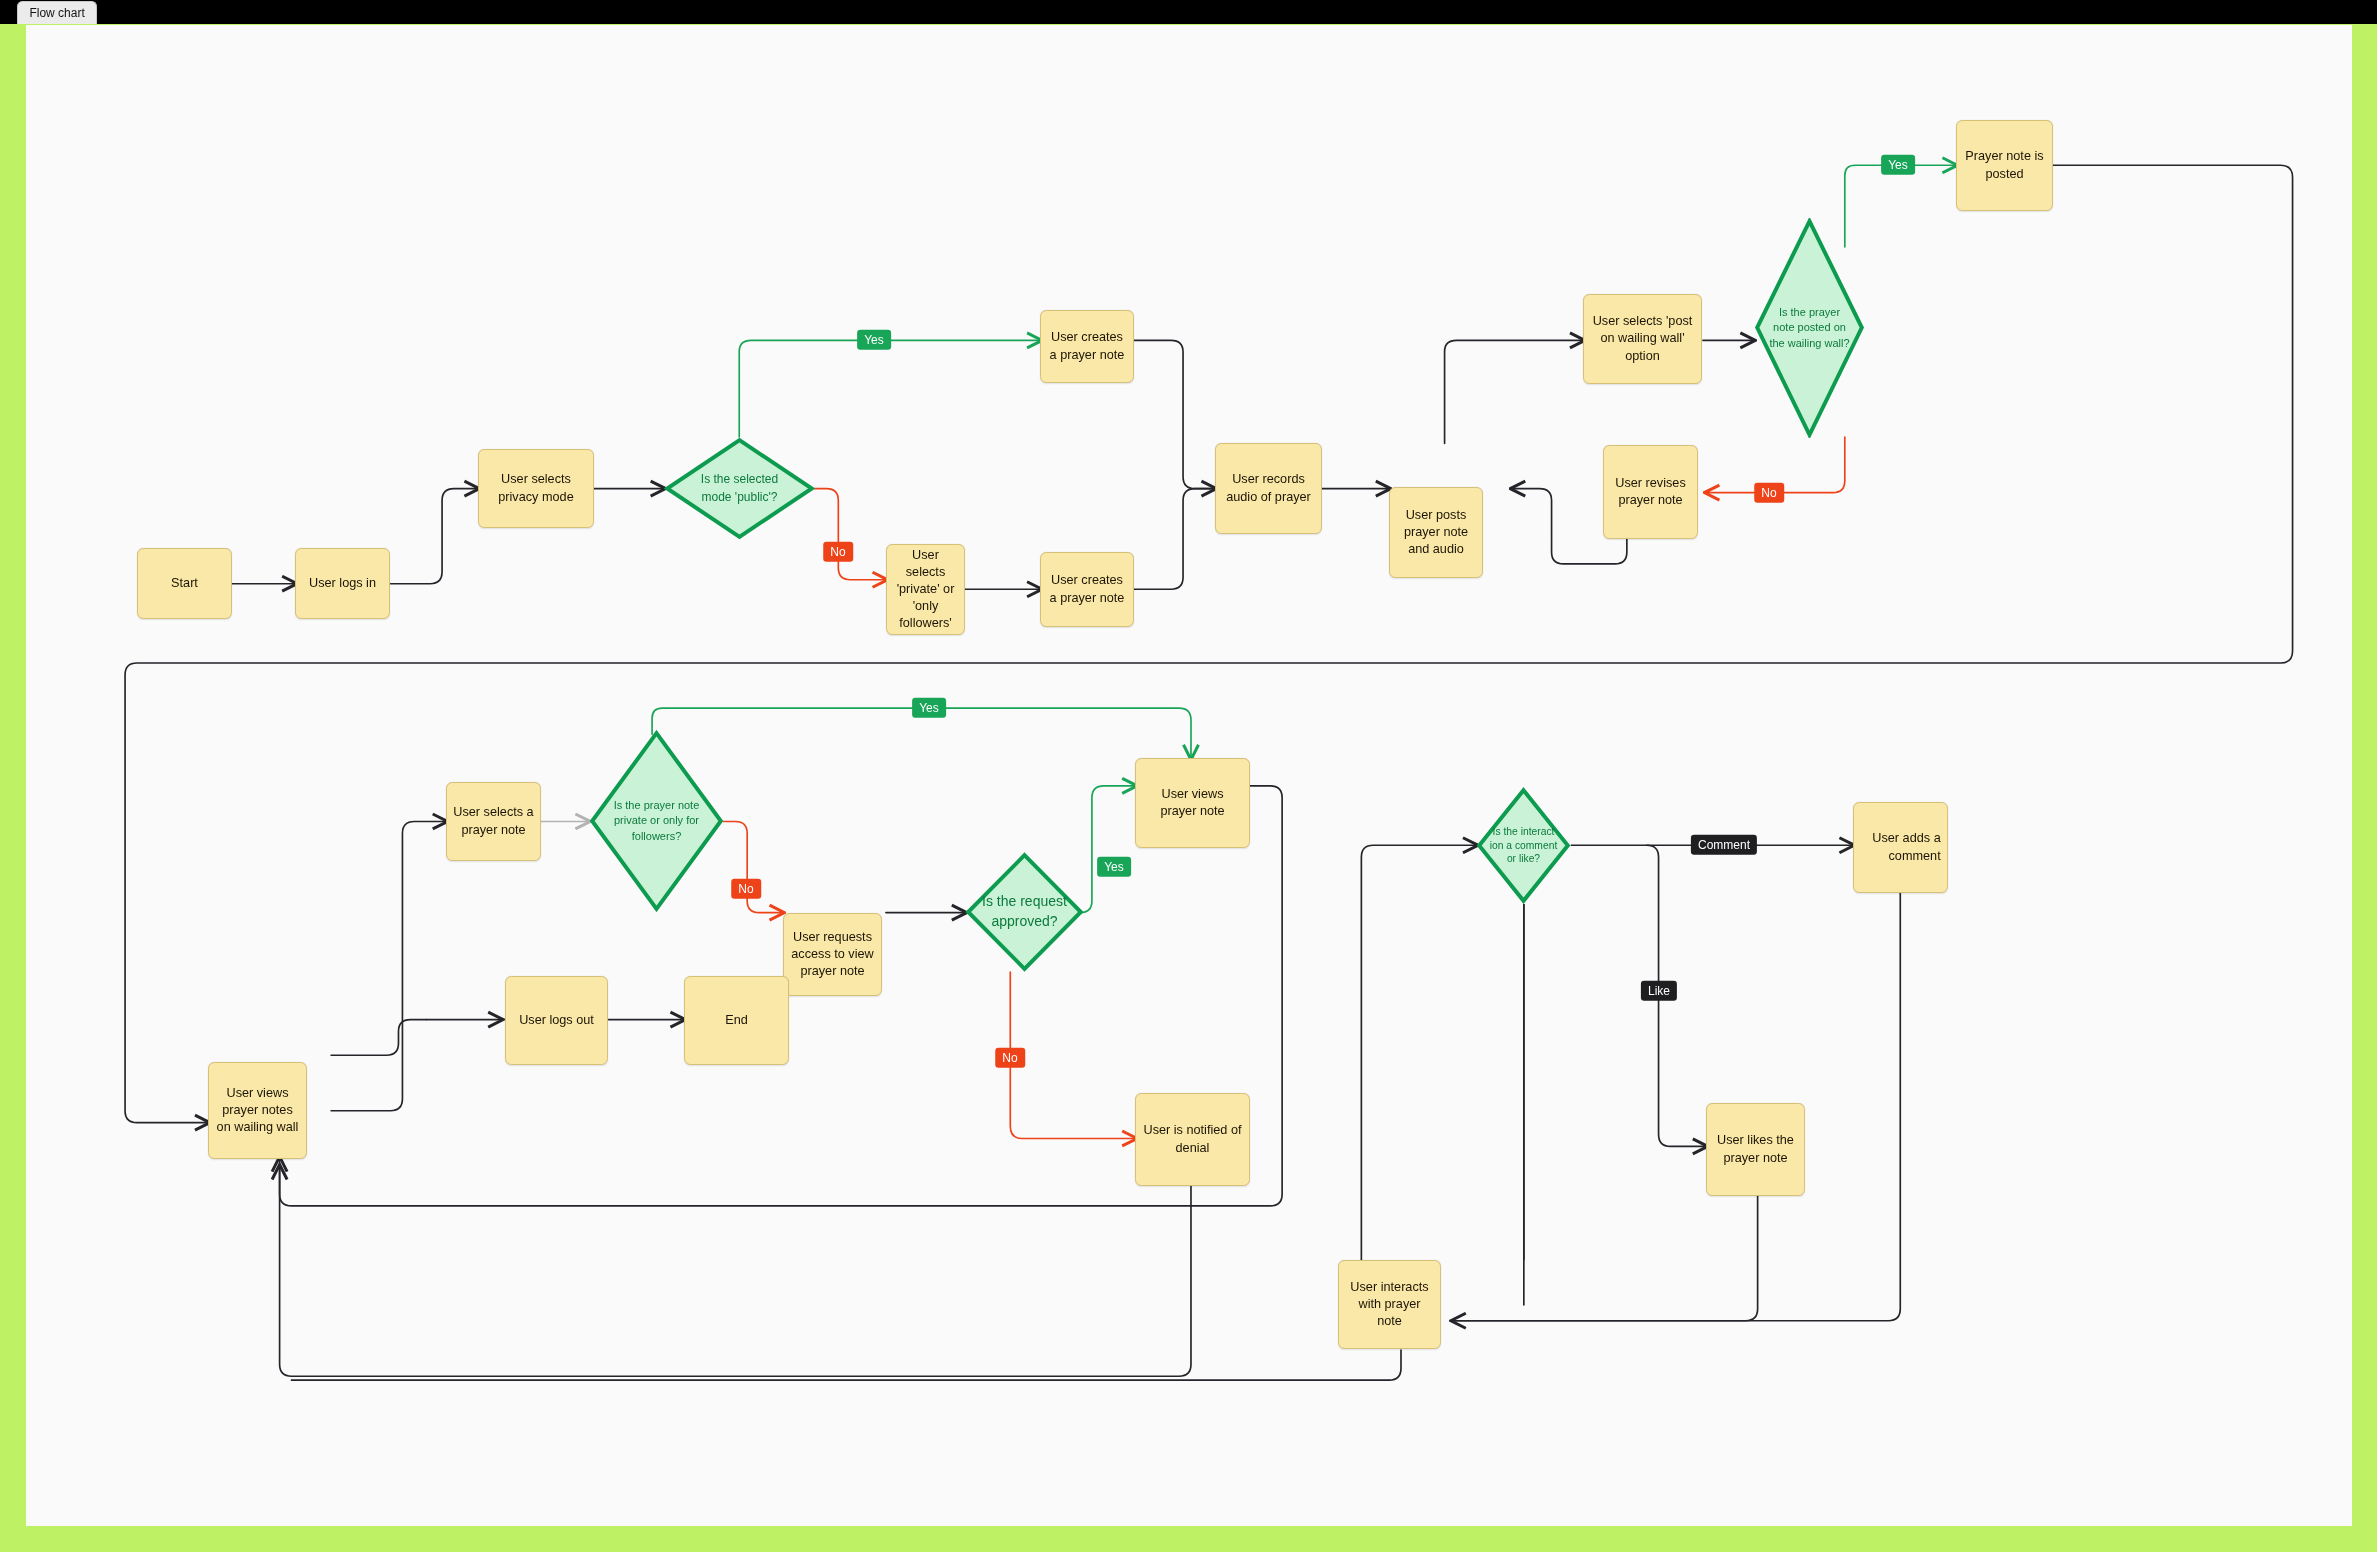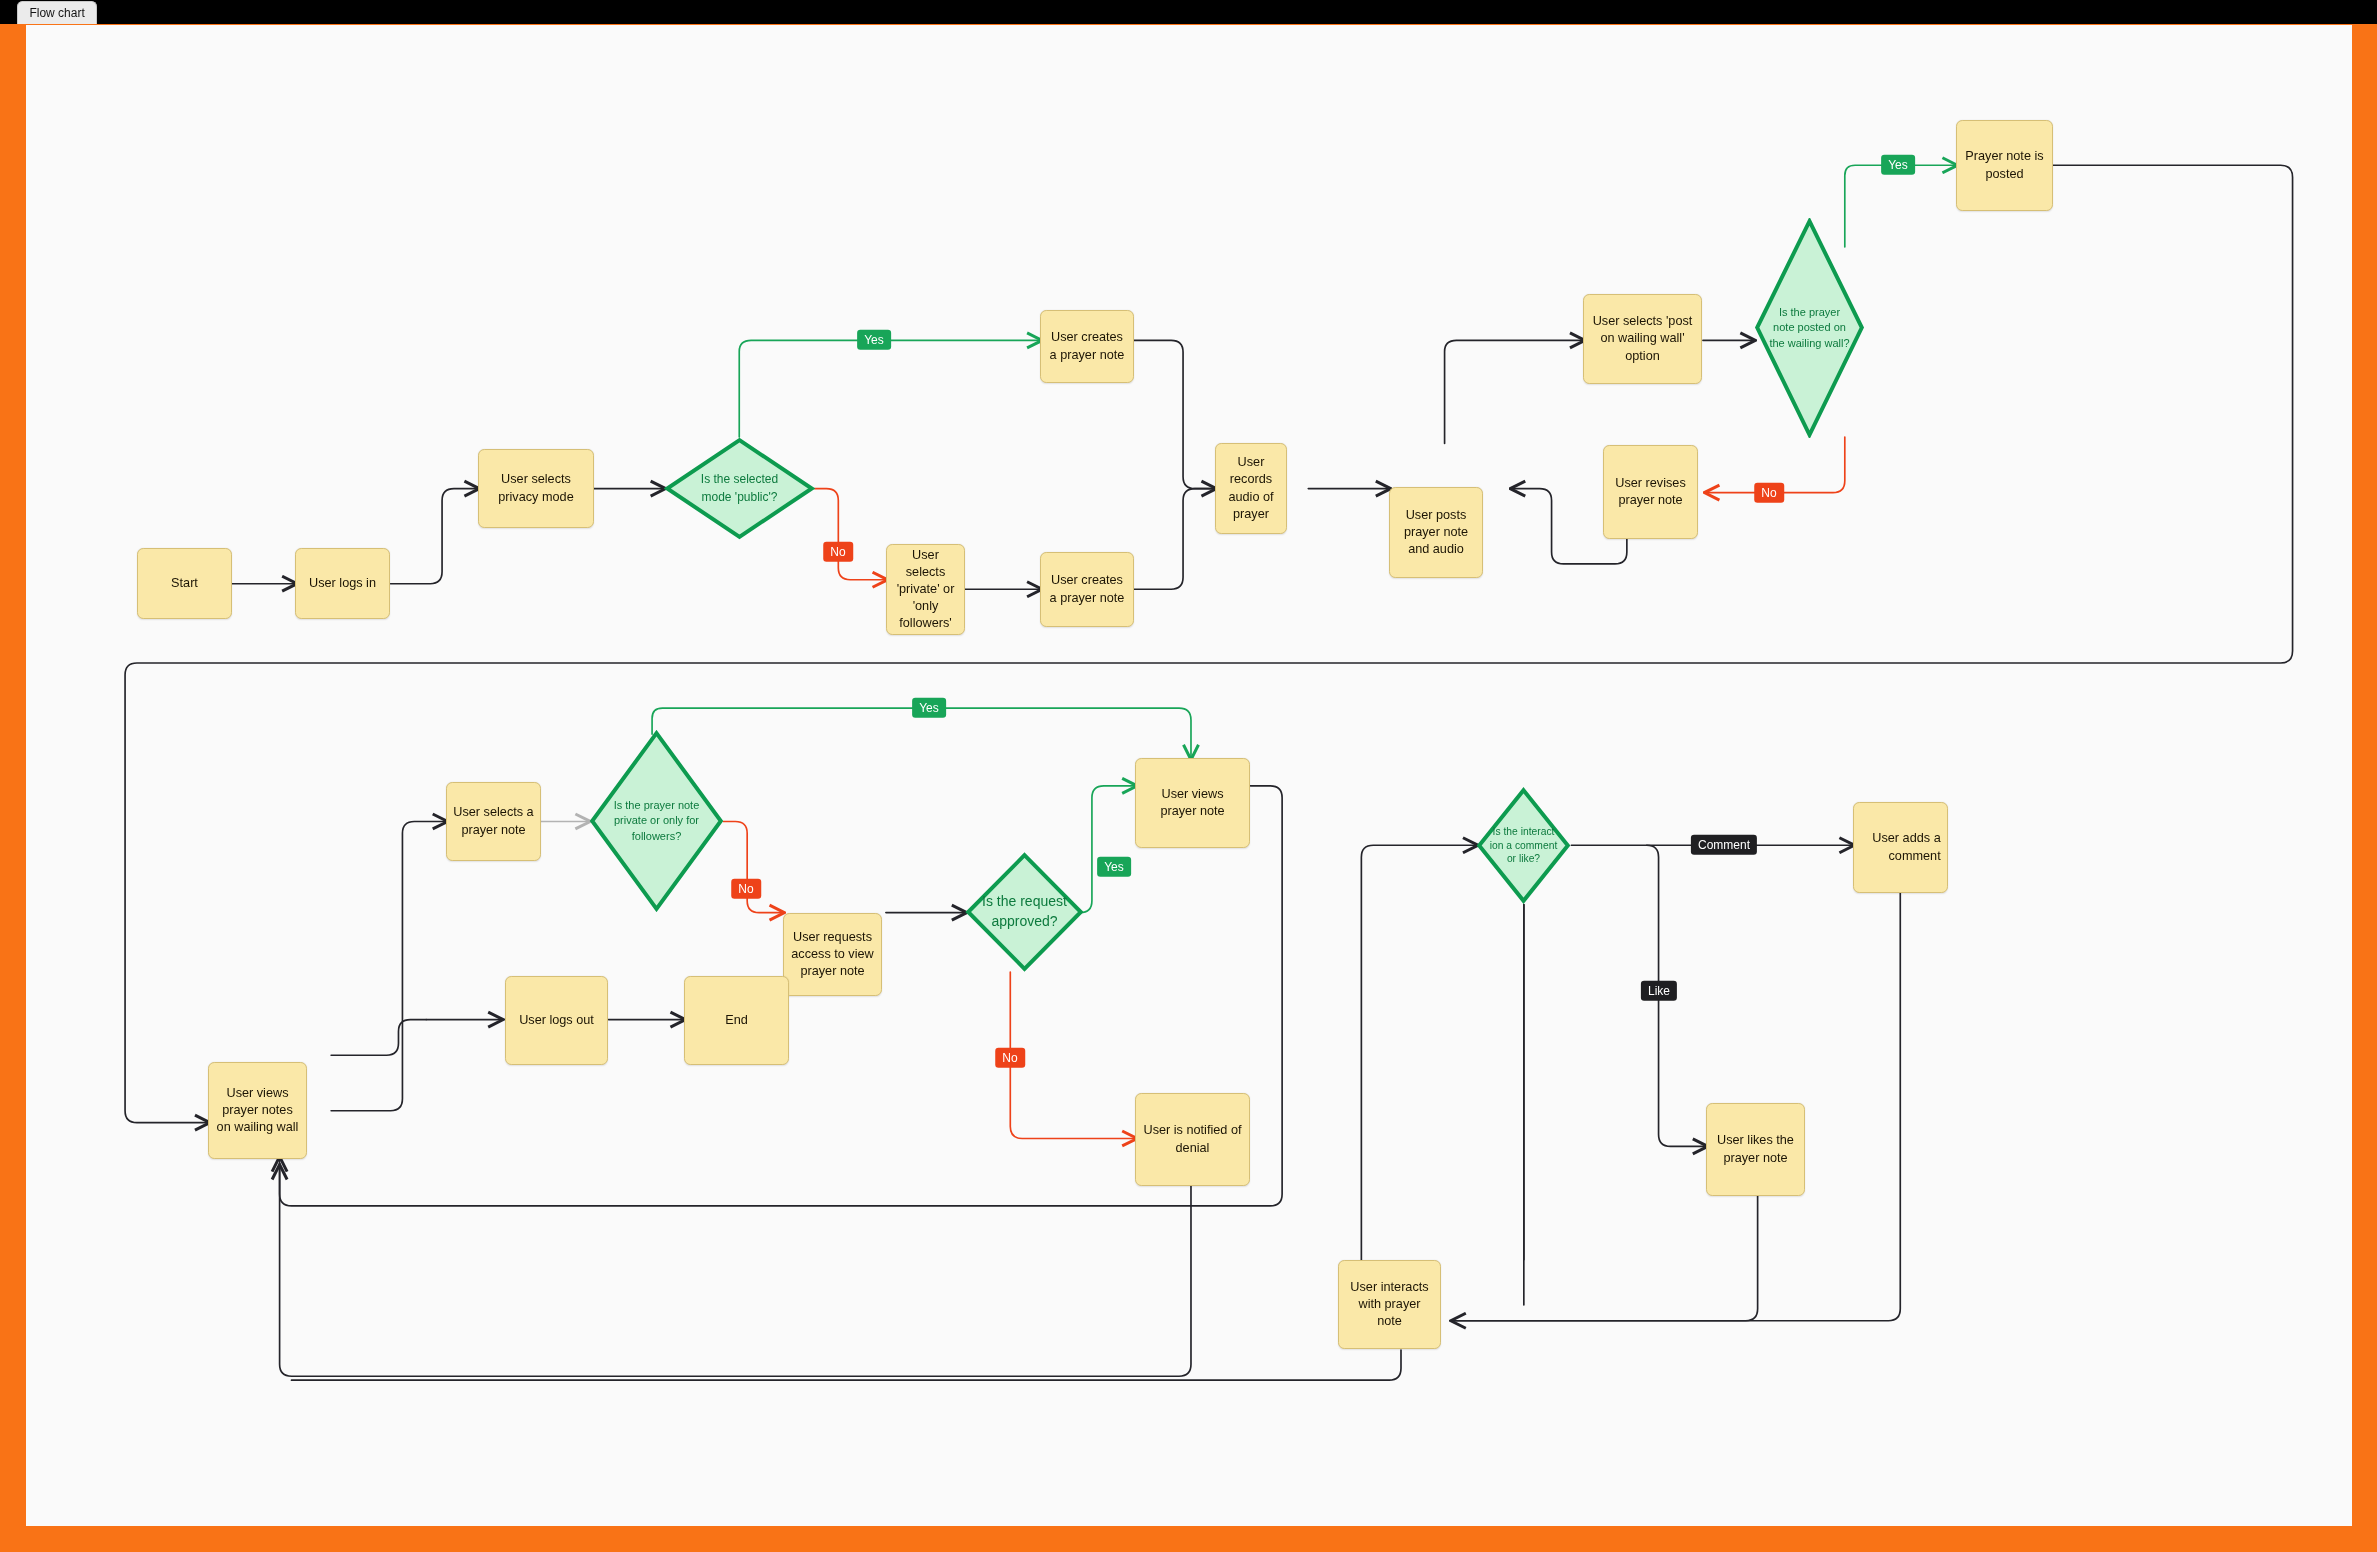--- a/index.html
+++ b/index.html
@@ -5,21 +5,21 @@
   * { box-sizing: border-box; }
   html, body {
     margin: 0; padding: 0;
     background: #000;
     font-family: "Liberation Sans", sans-serif;
   }
   #screen {
     position: relative;
     width: 2377px;
     height: 1552px;
-    background: #f97316;
+    background: #bef264;
     overflow: hidden;
   }
   
   #tabbar {
     position: absolute;
     left: 0; top: 0;
     width: 2377px; height: 24px;
     background: #000000;
   }
   #tab {
@@ -243,21 +243,21 @@
     </div>
 
     <div class="node" style="left:860px; top:519px; width:79px; height:91px;">
       <span>User selects 'private' or 'only followers'</span>
     </div>
 
     <div class="node" style="left:1014px; top:527px; width:94px; height:75px;">
       <span>User creates a prayer note</span>
     </div>
 
-    <div class="node" style="left:1189px; top:418px; width:72px; height:91px;">
+    <div class="node" style="left:1189px; top:418px; width:107px; height:91px;">
       <span>User records audio of prayer</span>
     </div>
 
     <div class="node" style="left:1363px; top:418px; width:94px; height:91px;margin-top:44px;">
       <span>User posts prayer note and audio</span>
     </div>
 
     <div class="node" style="left:1557px; top:269px; width:119px; height:90px;">
       <span>User selects 'post on wailing wall' option</span>
     </div>

